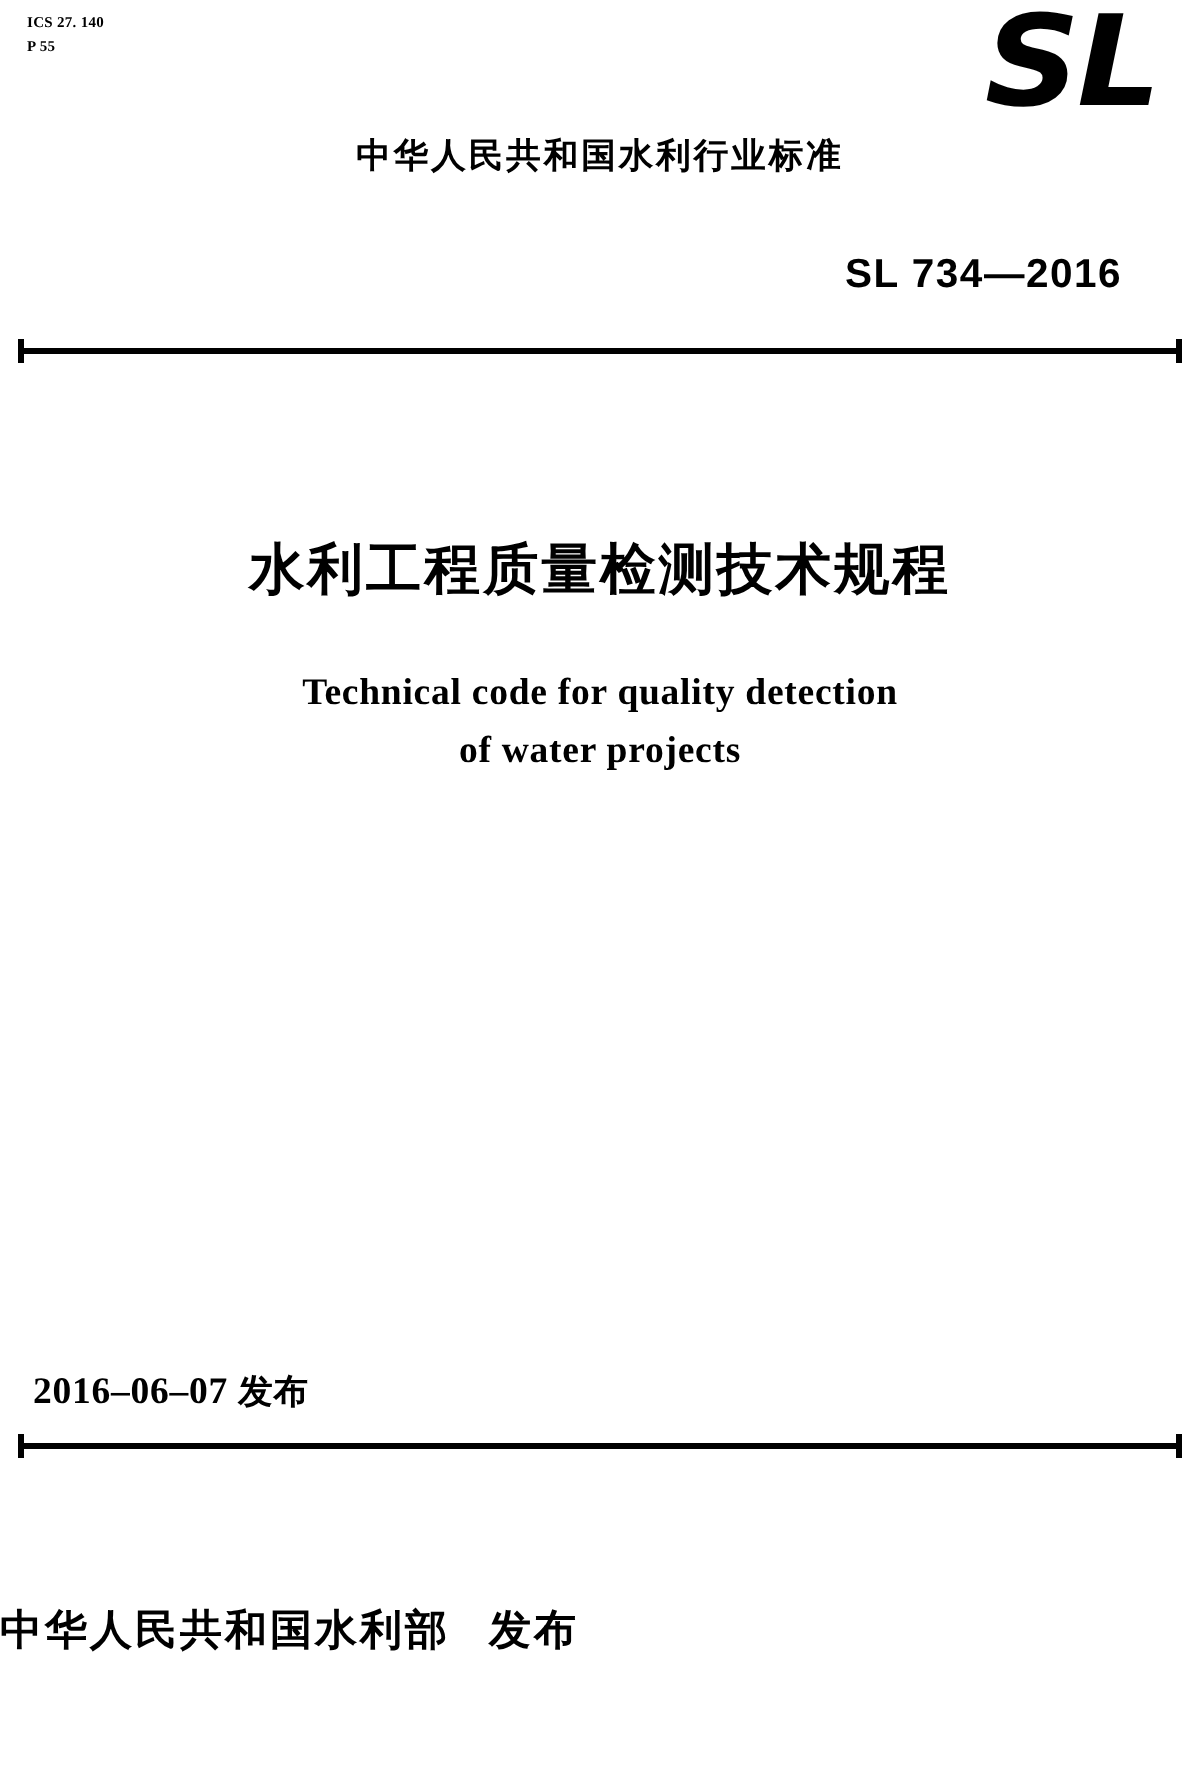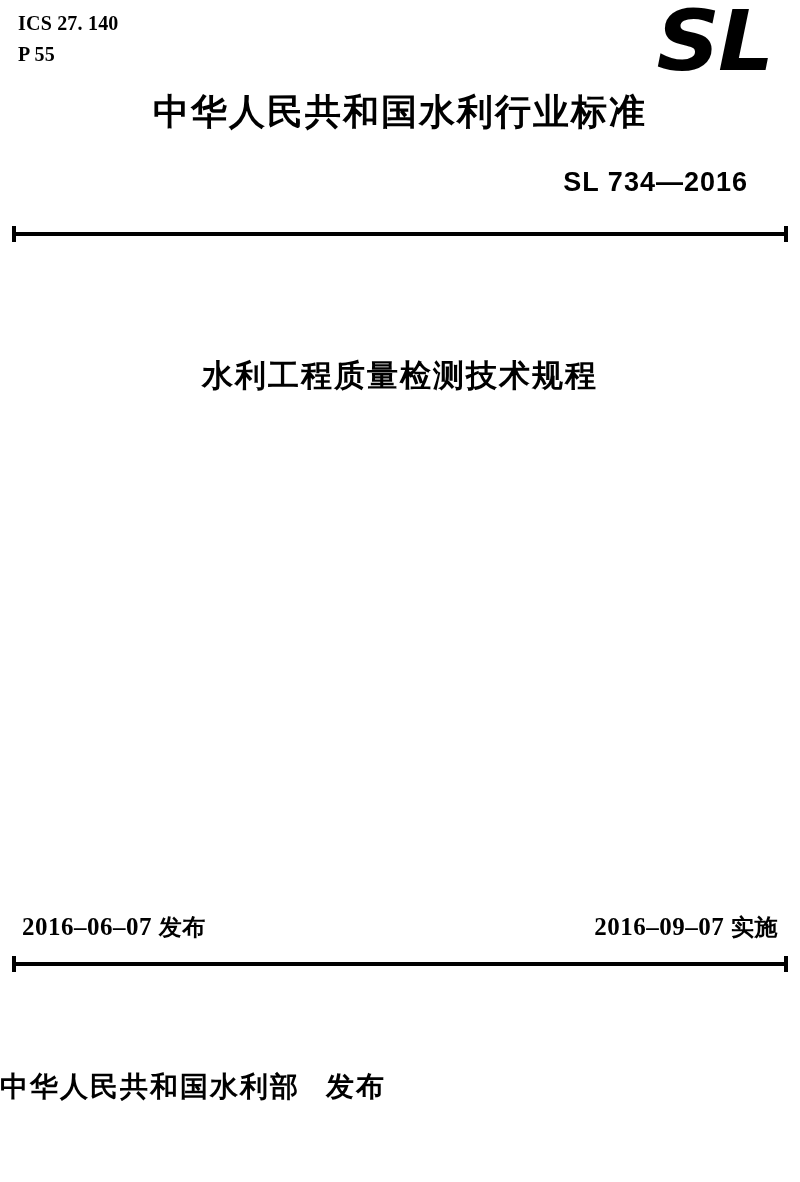--- a/index.html
+++ b/index.html
@@ -22,21 +22,21 @@
     box-sizing: border-box;
   }
 
   
   .ics-block {
     position: absolute;
     left: 18px;
     top: 8px;
     font-family: "Liberation Serif", serif;
     font-weight: bold;
-    font-size: 20px;
+    font-size: 10px;
     line-height: 1.55;
     letter-spacing: 0.2px;
   }
   .ics-block div { white-space: nowrap; }
 
   
   .sl-logo {
     position: absolute;
     right: 28px;
     top: 2px;
@@ -53,21 +53,21 @@
 
   
   .std-header {
     position: absolute;
     left: 0;
     right: 0;
     top: 88px;
     text-align: center;
     font-family: "DejaVu Sans", sans-serif;
     font-weight: bold;
-    font-size: 36px;
+    font-size: 23px;
     letter-spacing: 2px;
   }
 
   
   .std-number {
     position: absolute;
     right: 52px;
     top: 167px;
     font-family: Liberation Sans, sans-serif;
     font-weight: bold;
@@ -98,21 +98,21 @@
 
   
   .title-cn {
     position: absolute;
     left: 0;
     right: 0;
     top: 355px;
     text-align: center;
     font-family: "DejaVu Sans", sans-serif;
     font-weight: bold;
-    font-size: 31px;
+    font-size: 37px;
     letter-spacing: 2px;
   }
   .title-en {
     position: absolute;
     left: 0;
     right: 0;
     top: 443px;
     text-align: center;
     font-family: "Liberation Serif", serif;
     font-weight: bold;
@@ -189,30 +189,30 @@
   <div class="sl-logo">SL</div>
 
   <div class="std-header">中华人民共和国水利行业标准</div>
 
   <div class="std-number">SL 734—2016</div>
 
   <div class="rule-top"></div>
 
   <div class="title-cn">水利工程质量检测技术规程</div>
 
+  <div class="title-en">
+    <div>Technical code for quality detection</div>
+    <div>of water projects</div>
+  </div>
 
   <div class="date-row">
     <div>
       <span>2016–06–07</span>
       <span class="cjk">发布</span>
     </div>
-    <div>
-      <span>2016–09–07</span>
-      <span class="cjk">实施</span>
-    </div>
   </div>
 
   <div class="rule-bottom"></div>
 
   <div class="publisher">
     <span>中华人民共和国水利部</span><span class="gap"></span><span>发布</span>
   </div>
 
 </div>
 

